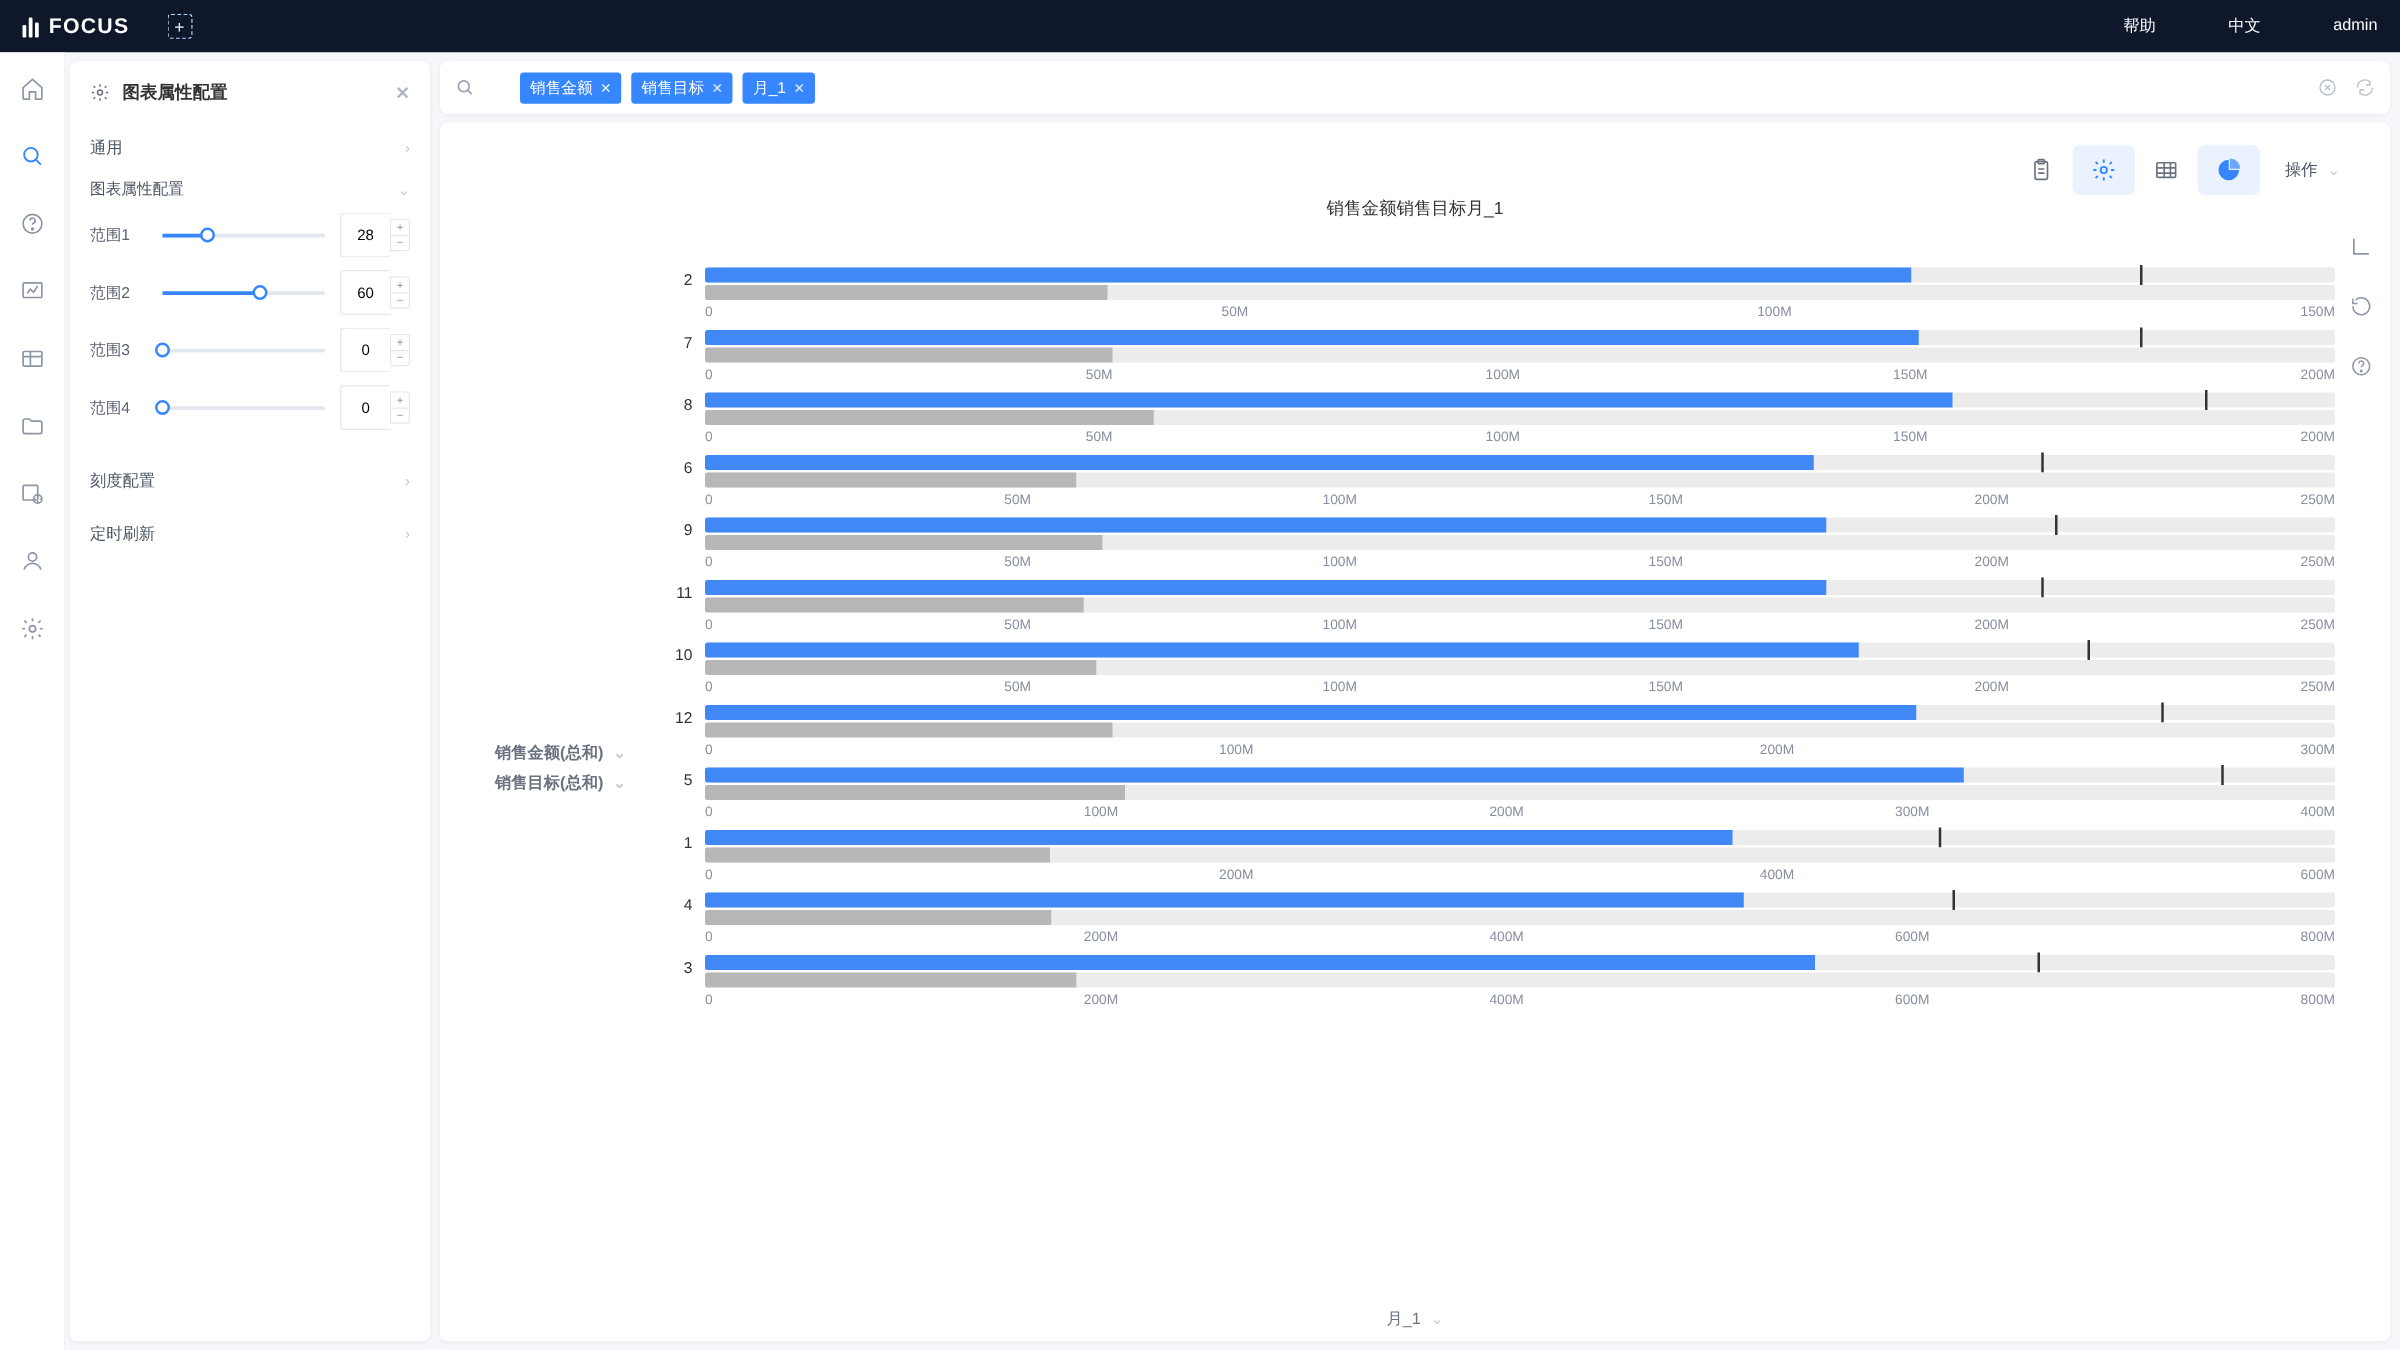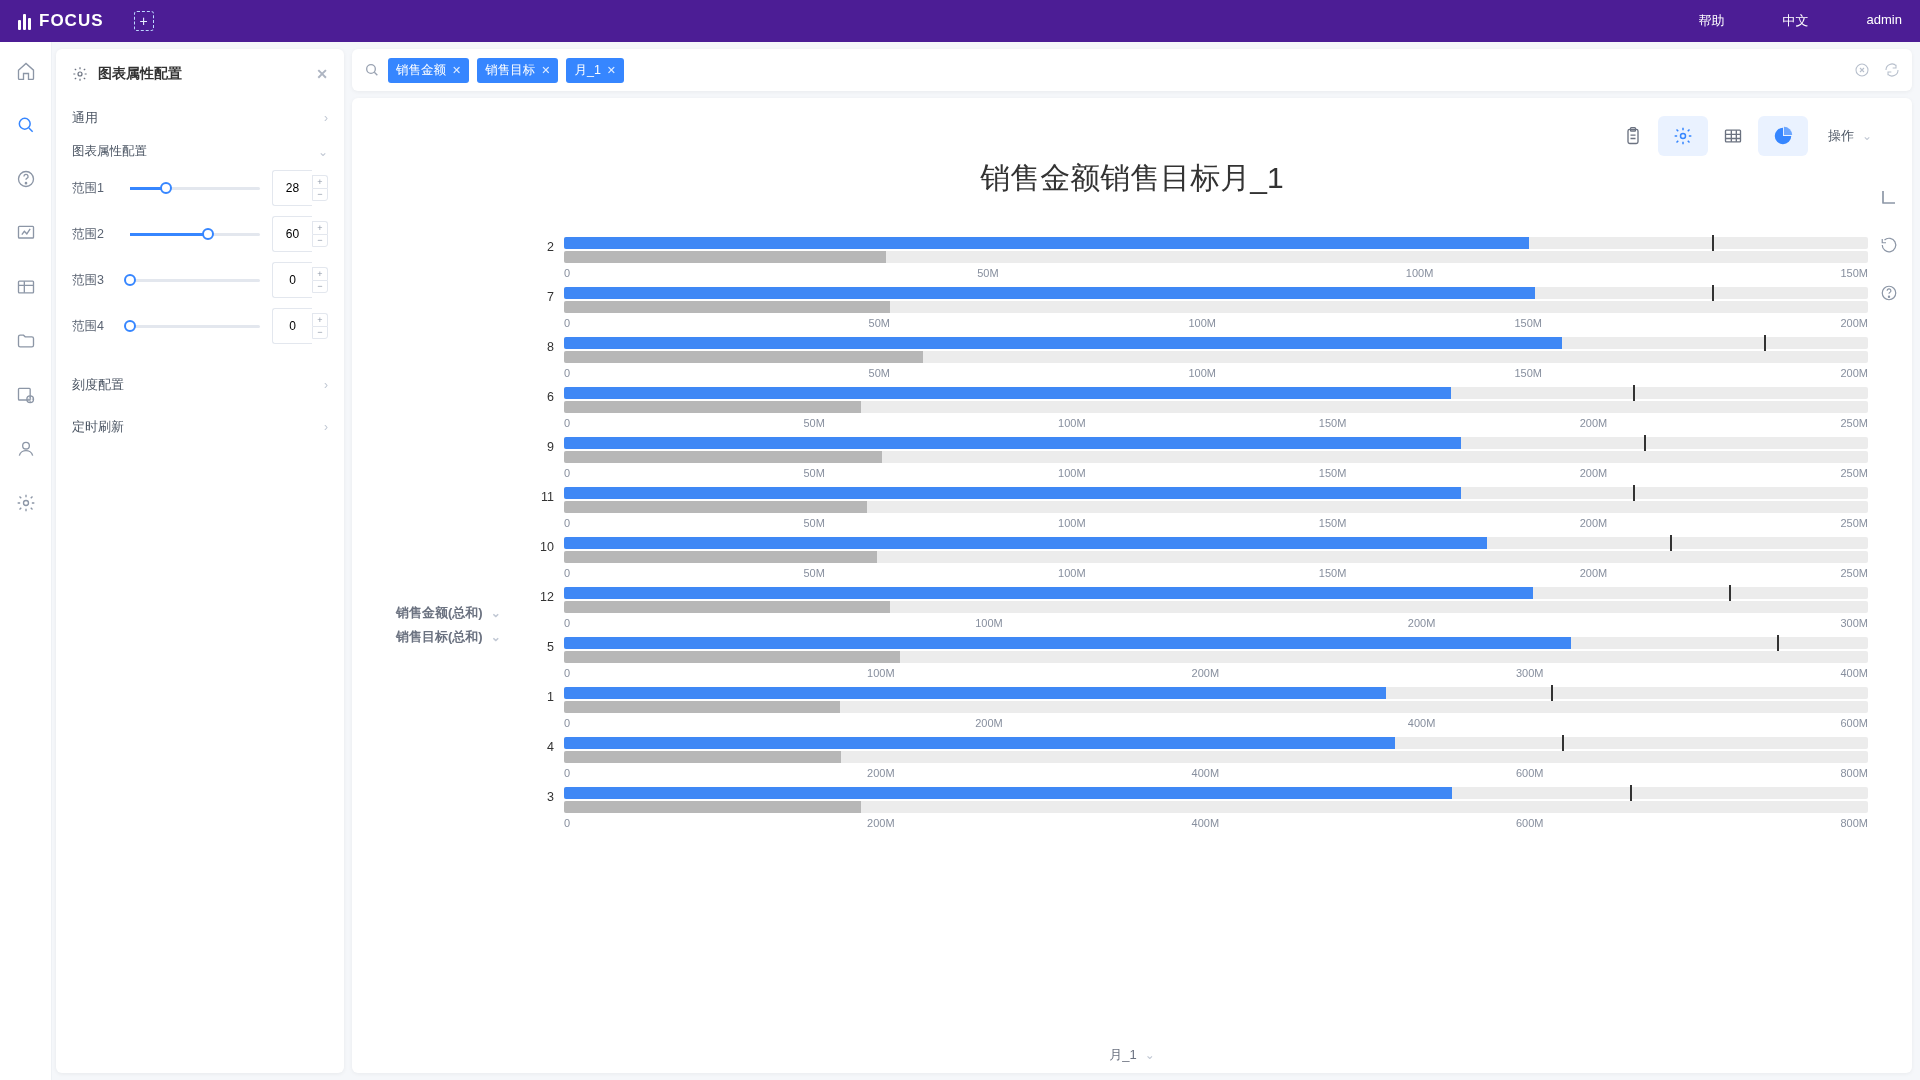--- a/index.html
+++ b/index.html
@@ -1,18 +1,18 @@
 <!DOCTYPE html>
 <html><head>
 <meta charset="utf-8">
 <style>
   * { box-sizing: border-box; margin: 0; padding: 0; }
   html, body { width: 1920px; height: 1080px; font-family: "Helvetica Neue", Arial, "PingFang SC", "Microsoft YaHei", sans-serif; font-size: 13px; color: #333; }
   
-  .topbar { height: 42px; background: #4c1d95; color: #fff; display: flex; align-items: center; padding: 0 18px; }
+  .topbar { height: 42px; background: #0f172a; color: #fff; display: flex; align-items: center; padding: 0 18px; }
   .logo { display: flex; align-items: center; gap: 8px; font-size: 17px; font-weight: 600; letter-spacing: 1px; }
   .logo-icon { display: flex; gap: 2px; align-items: flex-end; height: 18px; }
   .logo-icon span { width: 3px; background: #fff; border-radius: 1px; }
   .logo-icon span:nth-child(1){height:10px;} .logo-icon span:nth-child(2){height:16px;} .logo-icon span:nth-child(3){height:12px;}
   .plus-box { margin-left: 30px; width: 20px; height: 20px; border: 1px dashed #bcd8ff; border-radius: 3px; display:flex; align-items:center; justify-content:center; color:#e8f1ff; font-size:14px; }
   .topbar-right { margin-left: auto; display: flex; gap: 58px; font-size: 13px; }
   
   .body { display: flex; height: calc(1080px - 42px); background: #f5f7fa; }
   .iconrail { width: 52px; background: #fff; display: flex; flex-direction: column; align-items: center; padding-top: 18px; gap: 32px; border-right: 1px solid #eef1f5; }
   .rail-icon { width: 22px; height: 22px; display:flex; align-items:center; justify-content:center; color:#8c96a6; }
@@ -42,21 +42,21 @@
   .searchbar { background:#fff; border-radius:6px; height:42px; display:flex; align-items:center; padding:0 12px; gap:8px; box-shadow:0 1px 4px rgba(0,0,0,.05);}
   .tag { background:#3686ff; color:#fff; font-size:12.5px; padding:4px 8px; border-radius:3px; display:flex; align-items:center; gap:6px;}
   .tag .x { font-size:11px; opacity:.85; cursor:pointer;}
   .searchbar .s-right { margin-left:auto; display:flex; gap:14px; color:#b7bfcc; }
   .canvas { flex:1; background:#fff; border-radius:6px; box-shadow:0 1px 4px rgba(0,0,0,.05); position:relative; display:flex; flex-direction:column; }
   .toolbar { display:flex; align-items:center; justify-content:flex-end; gap:0; padding:18px 40px 0 40px;text-align:right; }
   .tool { width:50px; height:40px; display:flex; align-items:center; justify-content:center; border-radius:6px; color:#6b7280; }
   .tool.active { background:#eaf2ff; color:#3686ff; }
   .tool.pie { color:#3686ff; }
   .action-btn { margin-left:20px; font-size:13px; color:#4b5563; display:flex; align-items:center; gap:8px; cursor:pointer;}
-  .chart-title { text-align:center; font-size:30px; color:#333; margin-top:2px; font-weight:500; }
+  .chart-title { text-align:center; font-size:14px; color:#333; margin-top:2px; font-weight:500; }
   .chart-area { flex:1; display:flex; padding:24px 44px 10px 44px; position:relative;}
   .legend-left { width:130px; display:flex; flex-direction:column; justify-content:center; gap:6px; font-size:13px; color:#6b7280; }
   .legend-left .itm { display:flex; align-items:center; gap:8px; cursor:pointer;font-weight:bold;}
   .bullets { flex:1; display:flex; flex-direction:column; gap:8px; padding-top:14px;}
   .bullet-row { display:flex; align-items:stretch; gap:10px; }
   .bullet-row .cat { width:28px; text-align:right; font-size:12.5px; color:#333; line-height:16px; padding-top:2px;}
   .bullet-bars { flex:1; display:flex; flex-direction:column; gap:2px;}
   .bar-wrap { width:100%; height:12px; background:#ececec; border-radius:2px; position:relative; }
   .bar-actual { position:absolute; left:0; top:0; height:100%; background:#3f88f5; border-radius:2px 0 0 2px;}
   .bar-target { position:absolute; left:0; top:0; height:100%; background:#b7b7b7; border-radius:2px 0 0 2px;}
@@ -237,21 +237,21 @@
   </div>
 
   <div class="main">
     <div class="searchbar">
       <span>
           <svg width="16" height="16" viewBox="0 0 24 24" fill="none" stroke="#9aa3b2" stroke-width="2">
             <circle cx="10.5" cy="10.5" r="6.5"></circle>
             <path d="M20 20l-4.5-4.5"></path>
           </svg>
         </span>
-      <div id="tag-holder" style="display:flex; gap:8px;">
+      <div id="tag-holder" style="display:flex; gap:8px;margin-left:28px;">
           <div class="tag">
             <span>销售金额</span>
             <span class="x">✕</span>
           </div>
           <div class="tag">
             <span>销售目标</span>
             <span class="x">✕</span>
           </div>
           <div class="tag">
             <span>月_1</span>

